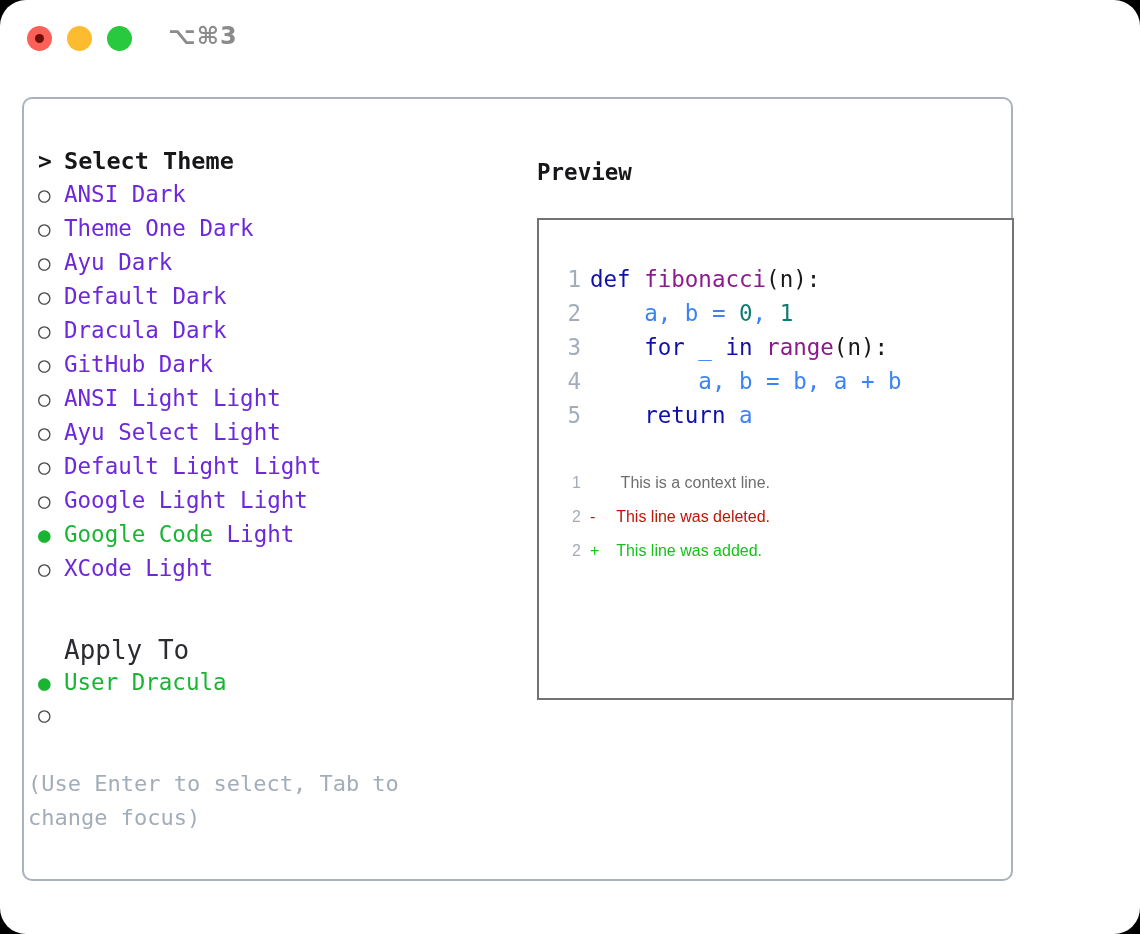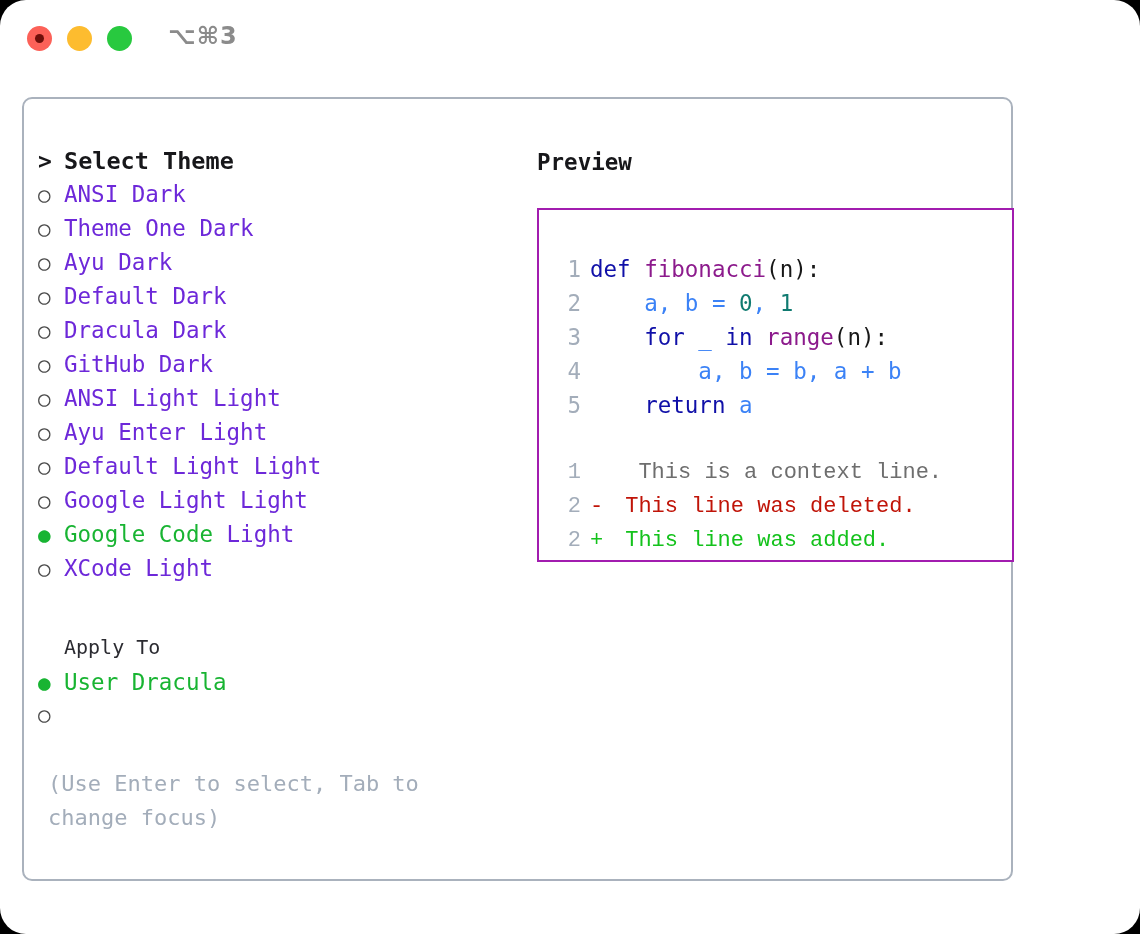--- a/index.html
+++ b/index.html
@@ -122,55 +122,55 @@
   }
   .header-row .bullet { color: #17171a; font-weight: 700; font-size: 23px; }
 
   .theme-name { color: #6d28d9; }
   .theme-name.sel { color: #18b432; text-align: center; }
   .theme-kind { color: #6d28d9; }
   .gap { color: transparent; }
 
   .section-title {
     color: #2b2b31;
-    font-size: 20px;
+    font-size: 26px;
   }
 
   .spacer-lg { height: 46px; }
 
   .hint {
     position: absolute;
-    left: 24px;
+    left: 4px;
     top: 668px;
     width: 420px;
     font-size: 22px;
     line-height: 34px;
     color: #a3adba;
     font-family: "DejaVu Sans Mono", monospace;
   }
 
   
   .right-col {
     position: absolute;
     left: 477px;
-    top: 50px;
+    top: 60px;
     width: 500px;
     padding-left: 36px;
   }
   .preview-title {
     font-size: 22.5px;
     font-weight: 700;
     color: #17171a;
     font-family: "DejaVu Sans Mono", monospace;
     margin-bottom: 33px;
   }
   .preview-box {
     width: 477px;
-    height: 354px;
-    border: 2px solid #a21caf;
+    height: 482px;
+    border: 2px solid #737373;
     box-sizing: border-box;
     background: #ffffff;
     position: relative;
   }
   .code {
     position: absolute;
     left: 16px;
     top: 42px;
     font-family: "DejaVu Sans Mono", monospace;
     font-size: 22.5px;
@@ -188,22 +188,22 @@
   .kw   { color: #1010a8; }
   .fn   { color: #8c1a8c; }
   .num  { color: #0f7a70; }
   .plain{ color: #3b82f6; }
   .punc { color: #171717; }
 
   .diff-block {
     position: absolute;
     left: 16px;
     top: 246px;
-    font-family: Liberation Mono, monospace;
-    font-size: 22px;
+    font-family: Liberation Sans, sans-serif;
+    font-size: 16px;
     line-height: 34px;
     white-space: pre;
   }
   .d-ctx { color: #6e6e6e; }
   .d-del { color: #c01408; }
   .d-add { color: #14c21c; }
   .mark { display: inline-block; width: 22px; }
 </style>
 </head>
 <body>
@@ -229,21 +229,21 @@
         </div>
 
         <div id="theme-list">
             <div class="row"><span class="bullet">○</span><span class="theme-name">ANSI</span><span class="gap"> </span><span class="theme-kind">Dark</span></div>
             <div class="row"><span class="bullet">○</span><span class="theme-name">Theme One</span><span class="gap"> </span><span class="theme-kind">Dark</span></div>
             <div class="row"><span class="bullet">○</span><span class="theme-name">Ayu</span><span class="gap"> </span><span class="theme-kind">Dark</span></div>
             <div class="row"><span class="bullet">○</span><span class="theme-name">Default</span><span class="gap"> </span><span class="theme-kind">Dark</span></div>
             <div class="row"><span class="bullet">○</span><span class="theme-name">Dracula</span><span class="gap"> </span><span class="theme-kind">Dark</span></div>
             <div class="row"><span class="bullet">○</span><span class="theme-name">GitHub</span><span class="gap"> </span><span class="theme-kind">Dark</span></div>
             <div class="row"><span class="bullet">○</span><span class="theme-name">ANSI Light</span><span class="gap"> </span><span class="theme-kind">Light</span></div>
-            <div class="row"><span class="bullet">○</span><span class="theme-name">Ayu Enter</span><span class="gap"> </span><span class="theme-kind">Light</span></div>
+            <div class="row"><span class="bullet">○</span><span class="theme-name">Ayu Select</span><span class="gap"> </span><span class="theme-kind">Light</span></div>
             <div class="row"><span class="bullet">○</span><span class="theme-name">Default Light</span><span class="gap"> </span><span class="theme-kind">Light</span></div>
             <div class="row"><span class="bullet">○</span><span class="theme-name">Google Light</span><span class="gap"> </span><span class="theme-kind">Light</span></div>
             <div class="row"><span class="bullet sel">●</span><span class="theme-name sel">Google Code</span><span class="gap"> </span><span class="theme-kind">Light</span></div>
             <div class="row"><span class="bullet">○</span><span class="theme-name">XCode</span><span class="gap"> </span><span class="theme-kind">Light</span></div>
           </div>
 
         <div class="spacer-lg"></div>
 
         <div class="row">
           <span class="bullet none">○</span><span class="section-title">Apply To</span>

